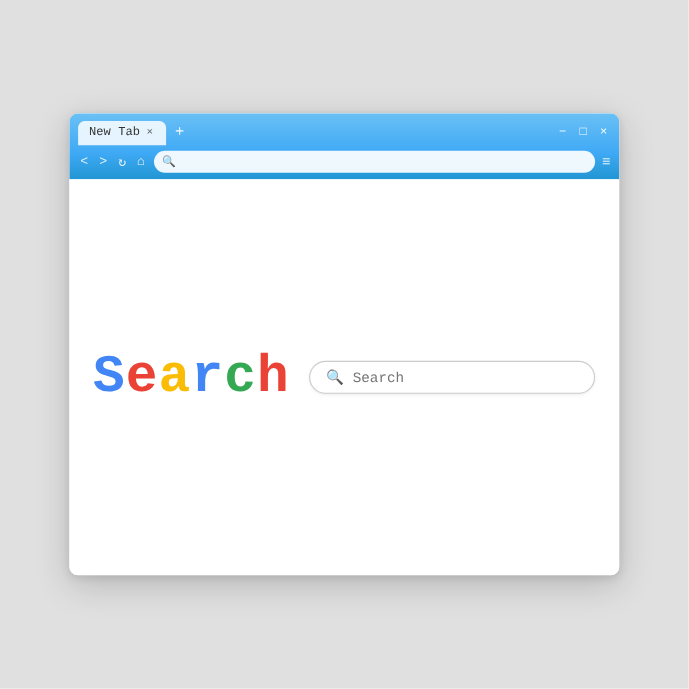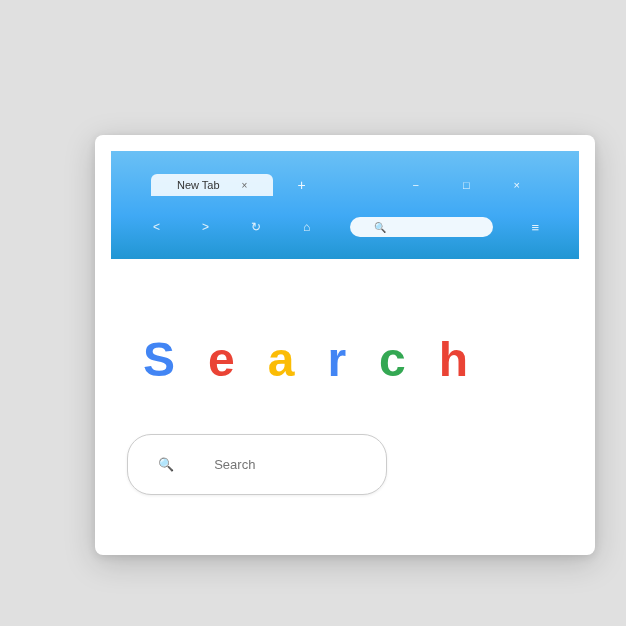--- a/index.html
+++ b/index.html
@@ -1,15 +1,15 @@
 <!DOCTYPE html>
 <html><head>
   <meta charset="utf-8">
   <style>
-    * { margin: 16px; padding: 0; box-sizing: border-box; }
+    * { margin: 0; padding: 0; box-sizing: border-box; font-family: Liberation Mono, monospace; }
 
     body {
       width: 626px;
       height: 626px;
       background: #e0e0e0;
       display: flex;
       align-items: center;
       justify-content: center;
       font-family: Arial, sans-serif;
     }
@@ -116,21 +116,22 @@
       color: rgba(255,255,255,0.85);
       font-size: 13px;
       cursor: pointer;
     }
 
     
     .browser-content {
       flex: 1;
       background: #fff;
       display: flex;
-      flex-direction: column;
+      flex-direction: row;
+      align-items: center;
       justify-content: center;
       gap: 18px;
     }
 
     .search-logo {
       font-size: 48px;
       font-weight: bold;
       letter-spacing: 1px;
       line-height: 1;
     }

